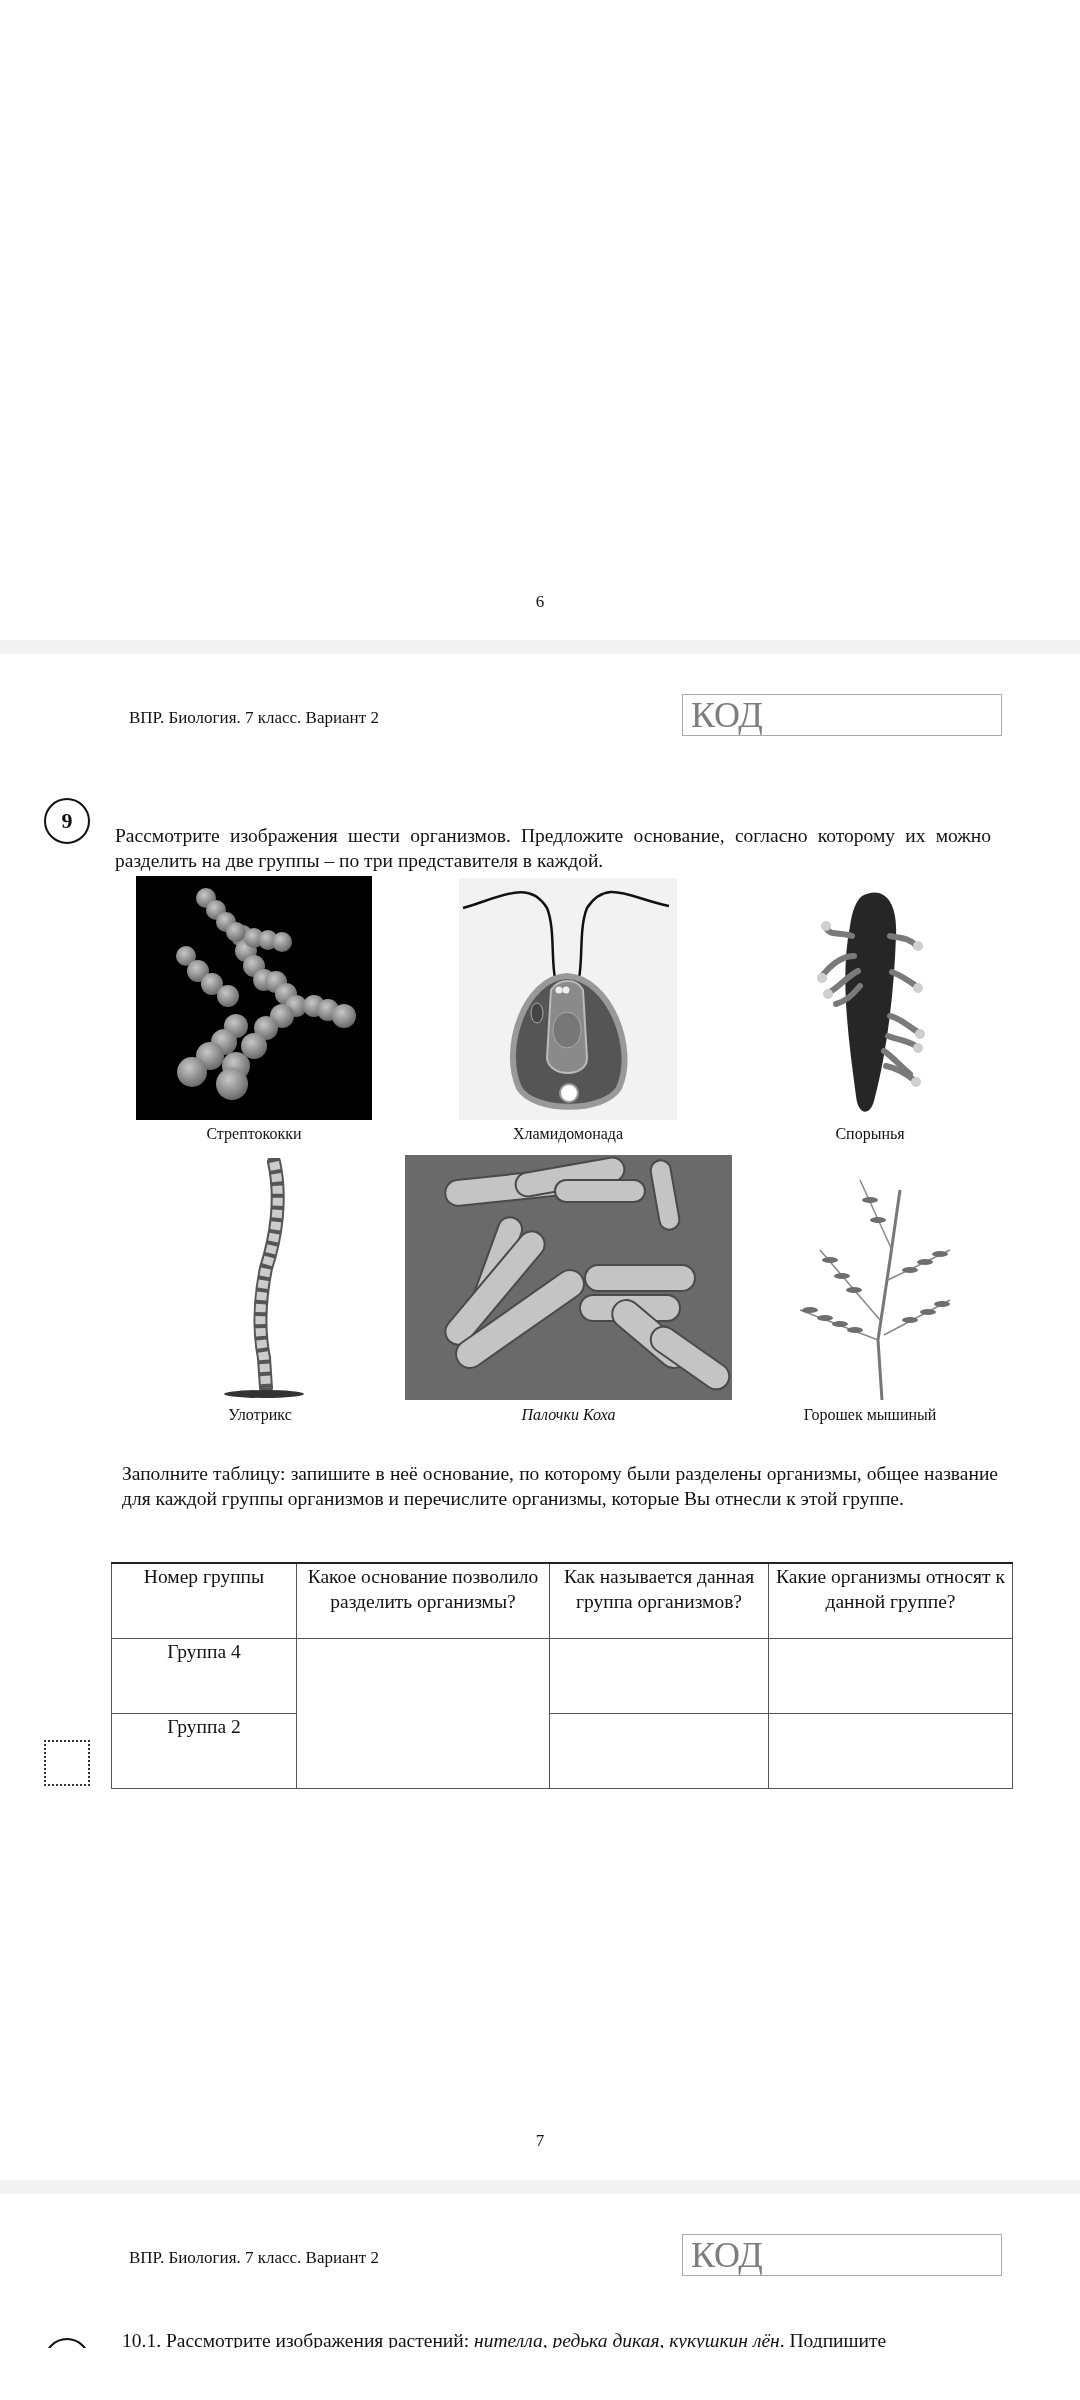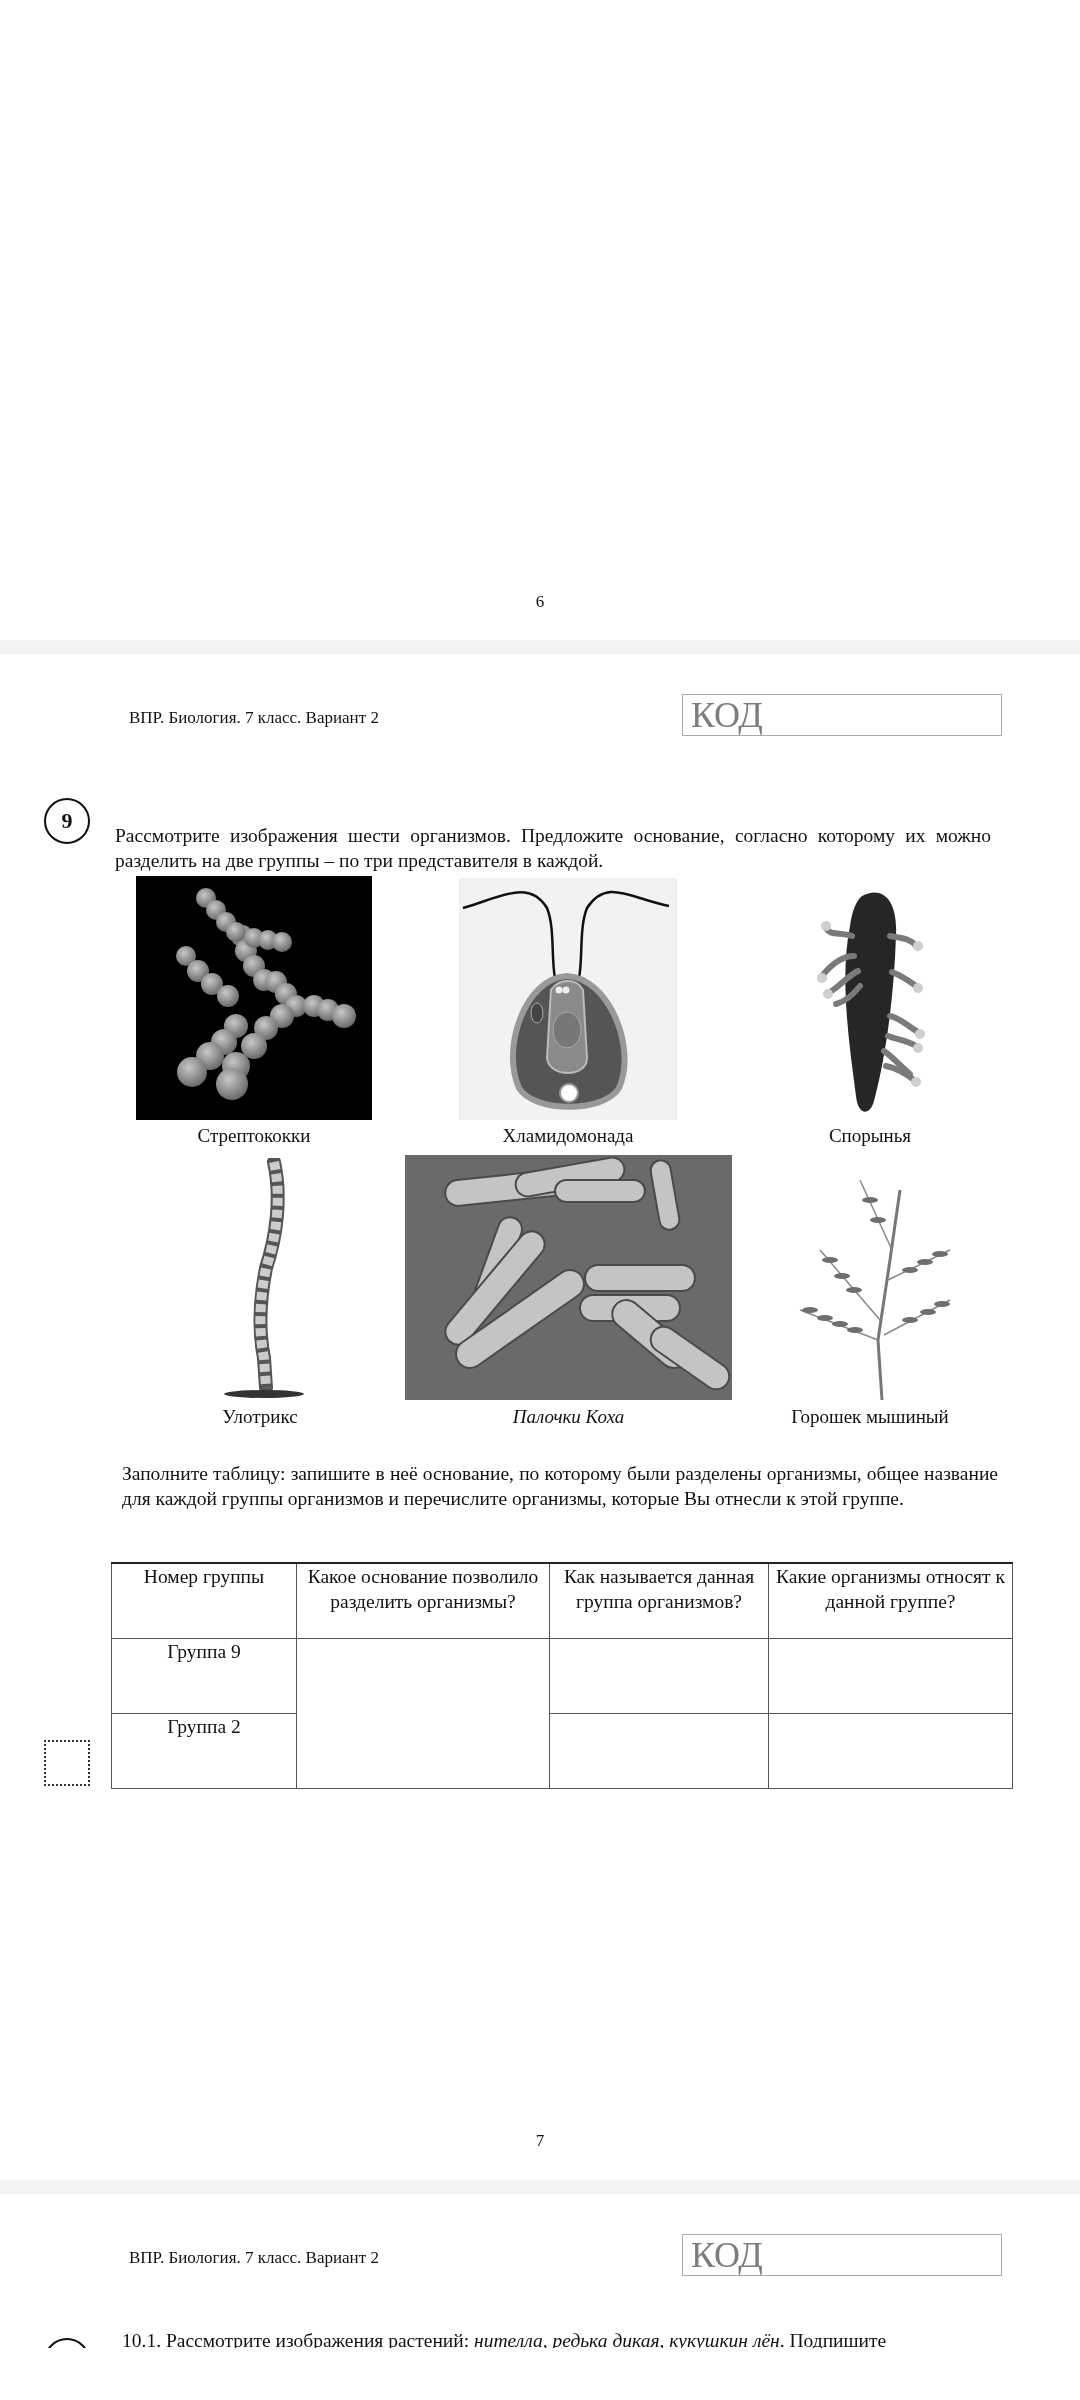--- a/index.html
+++ b/index.html
@@ -7,21 +7,21 @@
          font-family:"Liberation Serif","DejaVu Serif",serif; color:#111; }
   .abs { position:absolute; }
   .page-num { font-size:17px; width:1080px; text-align:center; left:0; }
   .sep { left:0; width:1080px; height:14px; background:#f3f3f3; }
   .hdr { font-size:17px; left:129px; }
   .kod { border:1.5px solid #aaa; width:320px; height:42px; box-sizing:border-box;
          color:#7d7d7d; font-size:36px; line-height:40px; padding-left:8px; }
   .qnum { width:46px; height:46px; border:2px solid #111; border-radius:50%;
           box-sizing:border-box; text-align:center; font-weight:bold; font-size:22px; line-height:42px; }
   .para { font-size:19.5px; line-height:25px; text-align:justify; }
-  .caption { font-size:19px; text-align:center; }
+  .caption { font-size:16px; text-align:center; }
   .img { overflow:hidden; }
   table.ans { border-collapse:collapse; position:absolute; left:111px; top:1562px; width:902px; }
   table.ans td { border:1.5px solid #555; vertical-align:top; text-align:center;
                  font-size:19.5px; line-height:25px; padding:0 4px; }
   table.ans tr.head td { height:74px; border-top:2px solid #222; }
   table.ans tr.grp td { height:74px; }
   .scorebox { border:2px dotted #333; width:46px; height:46px; box-sizing:border-box; }
 </style>
 </head>
 <body>
@@ -188,21 +188,21 @@
 
 <table class="ans">
   <tbody>
       <tr class="head">
     <td style="width:176px;">Номер группы</td>
     <td style="width:244px;">Какое основание позволило разделить организмы?</td>
     <td style="width:210px;">Как называется данная группа организмов?</td>
     <td>Какие организмы относят к данной группе?</td>
   </tr>
   <tr class="grp">
-    <td>Группа 9</td>
+    <td>Группа 4</td>
     <td rowspan="2"></td>
     <td></td>
     <td></td>
   </tr>
   <tr class="grp">
     <td>Группа 2</td>
     <td></td>
     <td></td>
   </tr>
 </tbody>

